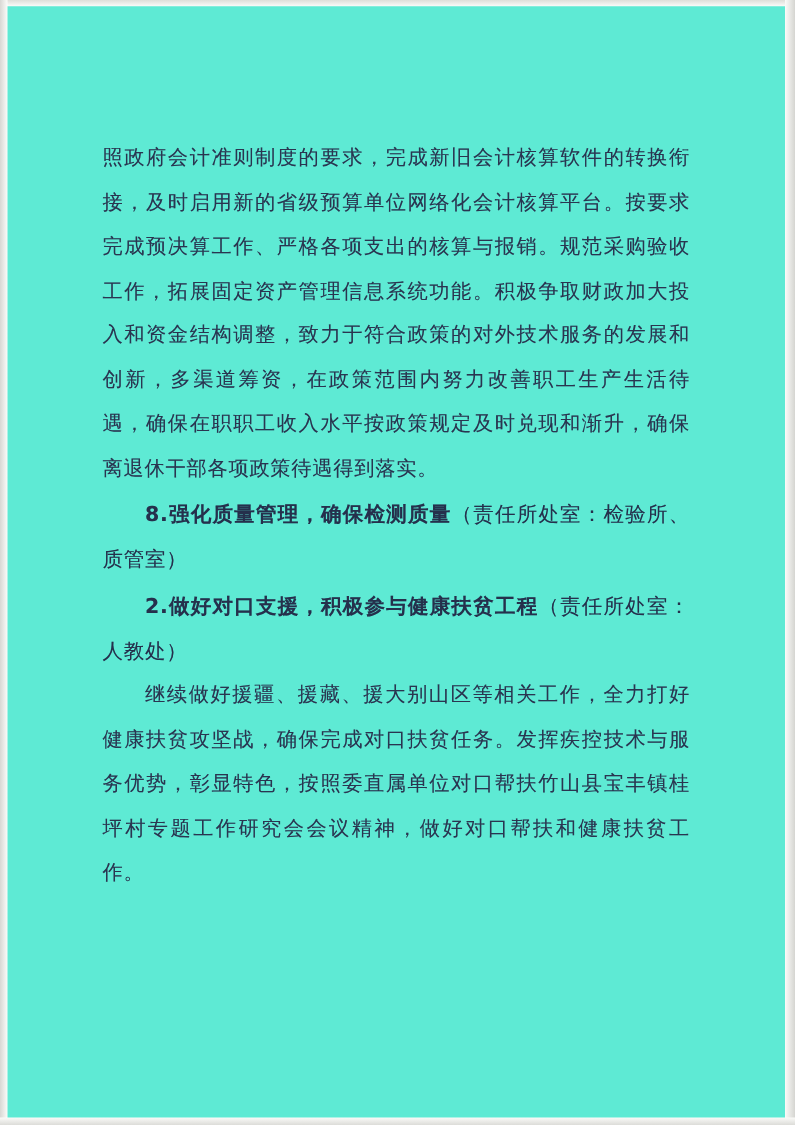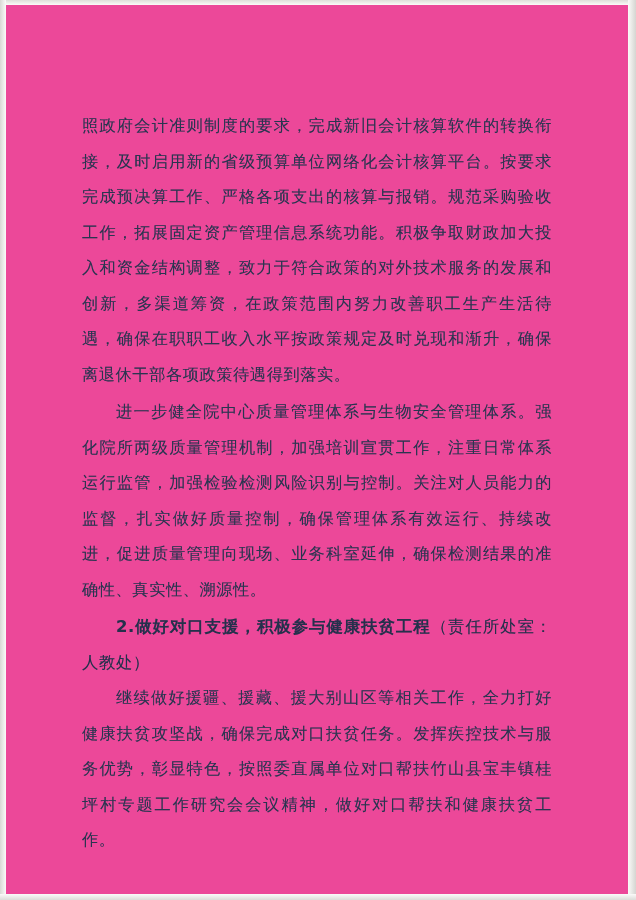--- a/index.html
+++ b/index.html
@@ -10,21 +10,21 @@
     width: 636px;
     height: 900px;
     background: #ffffff;
     font-family: "DejaVu Sans", sans-serif;
     overflow: hidden;
   }
   .page {
     position: relative;
     width: 636px;
     height: 900px;
-    background: #ec4899;
+    background: #5eead4;
     box-sizing: border-box;
   }
   
   .scan-edge-left {
     position: absolute;
     top: 0; left: 0;
     width: 6px; height: 900px;
     background: linear-gradient(to right, #d8d8d4, #fbfbf9);
   }
   .scan-edge-right {
@@ -95,22 +95,22 @@
   <div class="scan-edge-left"></div>
   <div class="scan-edge-right"></div>
   <div class="scan-edge-bottom"></div>
 
   <div class="content">
 
     <p class="para cont ink">照政府会计准则制度的要求，完成新旧会计核算软件的转换衔接，及时启用新的省级预算单位网络化会计核算平台。按要求完成预决算工作、严格各项支出的核算与报销。规范采购验收工作，拓展固定资产管理信息系统功能。积极争取财政加大投入和资金结构调整，致力于符合政策的对外技术服务的发展和创新，多渠道筹资，在政策范围内努力改善职工生产生活待遇，确保在职职工收入水平按政策规定及时兑现和渐升，确保离退休干部各项政策待遇得到落实。</p>
 
     <div class="gap-sm"></div>
 
+    <p class="heading ink"><span class="title-strong">8.强化质量管理，确保检测质量</span><span>（责任所处室：检验所、质管室）</span></p>
 
-    <p class="para indent ink">进一步健全院中心质量管理体系与生物安全管理体系。强化院所两级质量管理机制，加强培训宣贯工作，注重日常体系运行监管，加强检验检测风险识别与控制。关注对人员能力的监督，扎实做好质量控制，确保管理体系有效运行、持续改进，促进质量管理向现场、业务科室延伸，确保检测结果的准确性、真实性、溯源性。</p>
 
     <div class="gap-sm"></div>
 
     <p class="heading ink"><span class="title-strong">2.做好对口支援，积极参与健康扶贫工程</span><span>（责任所处室：人教处）</span></p>
 
     <p class="para indent ink">继续做好援疆、援藏、援大别山区等相关工作，全力打好健康扶贫攻坚战，确保完成对口扶贫任务。发挥疾控技术与服务优势，彰显特色，按照委直属单位对口帮扶竹山县宝丰镇桂坪村专题工作研究会会议精神，做好对口帮扶和健康扶贫工作。</p>
 
   </div>
 </div>
 

